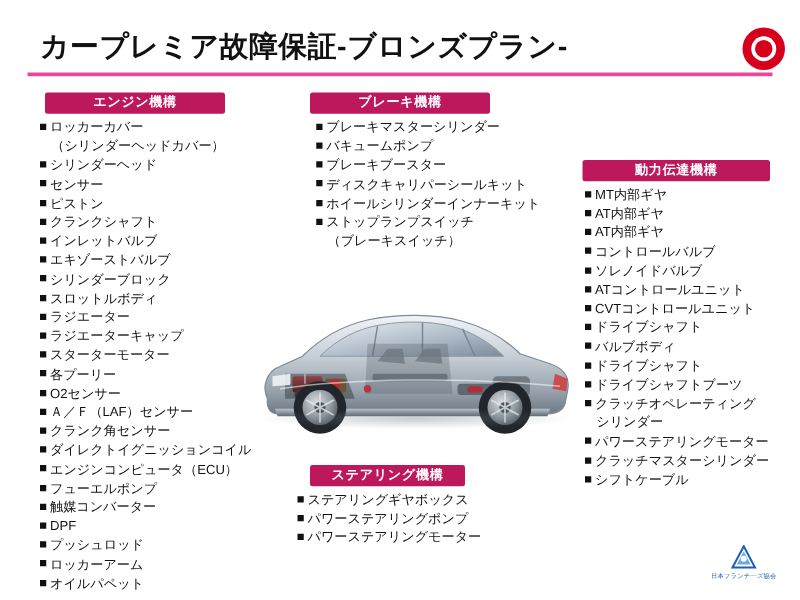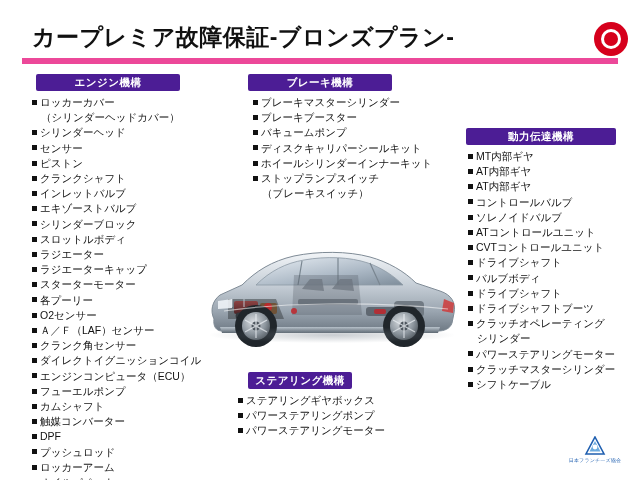--- a/index.html
+++ b/index.html
@@ -20,21 +20,21 @@
     background: #ffffff;
     box-sizing: border-box;
   }
   
   #title-bar {
     position: absolute;
     left: 22px;
     top: 22px;
     width: 596px;
     height: 36px;
-    border-bottom: 6px solid #ec4899;
+    border-bottom: 3px solid #ec4899;
   }
   #title-text {
     position: absolute;
     left: 10px;
     top: 0px;
     font-size: 23px;
     font-weight: bold;
     letter-spacing: 0.5px;
     color: #111;
     white-space: nowrap;
@@ -64,21 +64,21 @@
   #brand-logo .ring {
     position: absolute;
     left: 10px; top: 10px;
     width: 14px; height: 14px;
     border-radius: 50%;
     background: #d6001c;
   }
   
   .sec-header {
     position: absolute;
-    background: #4c1d95;
+    background: #be185d;
     color: #ffffff;
     font-size: 10.5px;
     font-weight: bold;
     text-align: center;
     line-height: 17px;
     height: 17px;
     border-radius: 2px;
     letter-spacing: 0.5px;
   }
   
@@ -110,21 +110,21 @@
   
   #engine-header { left: 36px; top: 74px; width: 144px; }
   #engine-list   { left: 32px; top: 95px; width: 170px; }
 
   #brake-header  { left: 248px; top: 74px; width: 144px; }
   #brake-list    { left: 253px; top: 95px; width: 170px; }
 
   #drive-header  { left: 466px; top: 128px; width: 150px; }
   #drive-list    { left: 468px; top: 149px; width: 170px; }
 
-  #steer-header  { left: 248px; top: 372px; width: 104px; }
+  #steer-header  { left: 248px; top: 372px; width: 124px; }
   #steer-list    { left: 238px; top: 393px; width: 180px; }
 
   
   #car-figure {
     position: absolute;
     left: 198px;
     top: 215px;
     width: 268px;
     height: 150px;
   }
@@ -188,33 +188,32 @@
       <li><span class="bullet"></span><span>ラジエーター</span></li>
       <li><span class="bullet"></span><span>ラジエーターキャップ</span></li>
       <li><span class="bullet"></span><span>スターターモーター</span></li>
       <li><span class="bullet"></span><span>各プーリー</span></li>
       <li><span class="bullet"></span><span>O2センサー</span></li>
       <li><span class="bullet"></span><span>Ａ／Ｆ（LAF）センサー</span></li>
       <li><span class="bullet"></span><span>クランク角センサー</span></li>
       <li><span class="bullet"></span><span>ダイレクトイグニッションコイル</span></li>
       <li><span class="bullet"></span><span>エンジンコンピュータ（ECU）</span></li>
       <li><span class="bullet"></span><span>フューエルポンプ</span></li>
-      <li><span class="bullet"></span><span>カムシャフト</span></li>
       <li><span class="bullet"></span><span>触媒コンバーター</span></li>
       <li><span class="bullet"></span><span>DPF</span></li>
       <li><span class="bullet"></span><span>プッシュロッド</span></li>
       <li><span class="bullet"></span><span>ロッカーアーム</span></li>
       <li><span class="bullet"></span><span>オイルパペット</span></li>
     </ul>
 
   <div class="sec-header" id="brake-header">ブレーキ機構</div>
   <ul class="item-list" id="brake-list">
       <li><span class="bullet"></span><span>ブレーキマスターシリンダー</span></li>
+      <li><span class="bullet"></span><span>バキュームポンプ</span></li>
       <li><span class="bullet"></span><span>ブレーキブースター</span></li>
-      <li><span class="bullet"></span><span>バキュームポンプ</span></li>
       <li><span class="bullet"></span><span>ディスクキャリパーシールキット</span></li>
       <li><span class="bullet"></span><span>ホイールシリンダーインナーキット</span></li>
       <li><span class="bullet"></span><span>ストップランプスイッチ</span></li>
       <li class="sub">（ブレーキスイッチ）</li>
     </ul>
 
   <div class="sec-header" id="drive-header">動力伝達機構</div>
   <ul class="item-list" id="drive-list">
       <li><span class="bullet"></span><span>MT内部ギヤ</span></li>
       <li><span class="bullet"></span><span>AT内部ギヤ</span></li>

